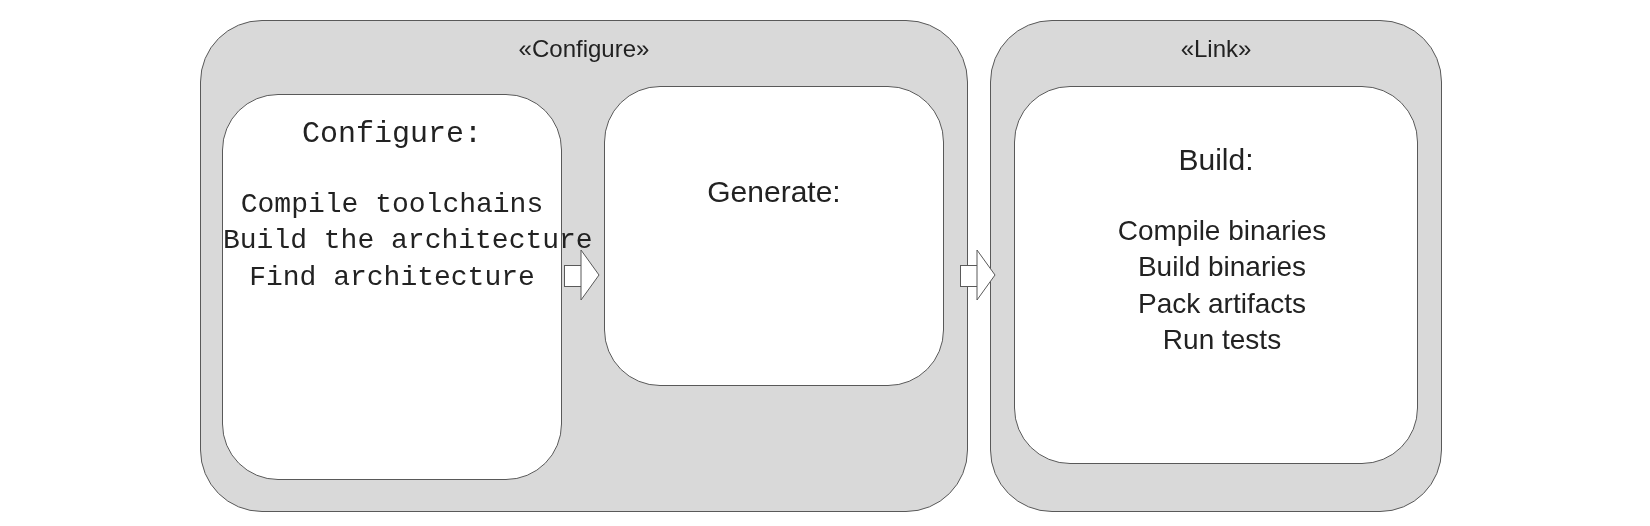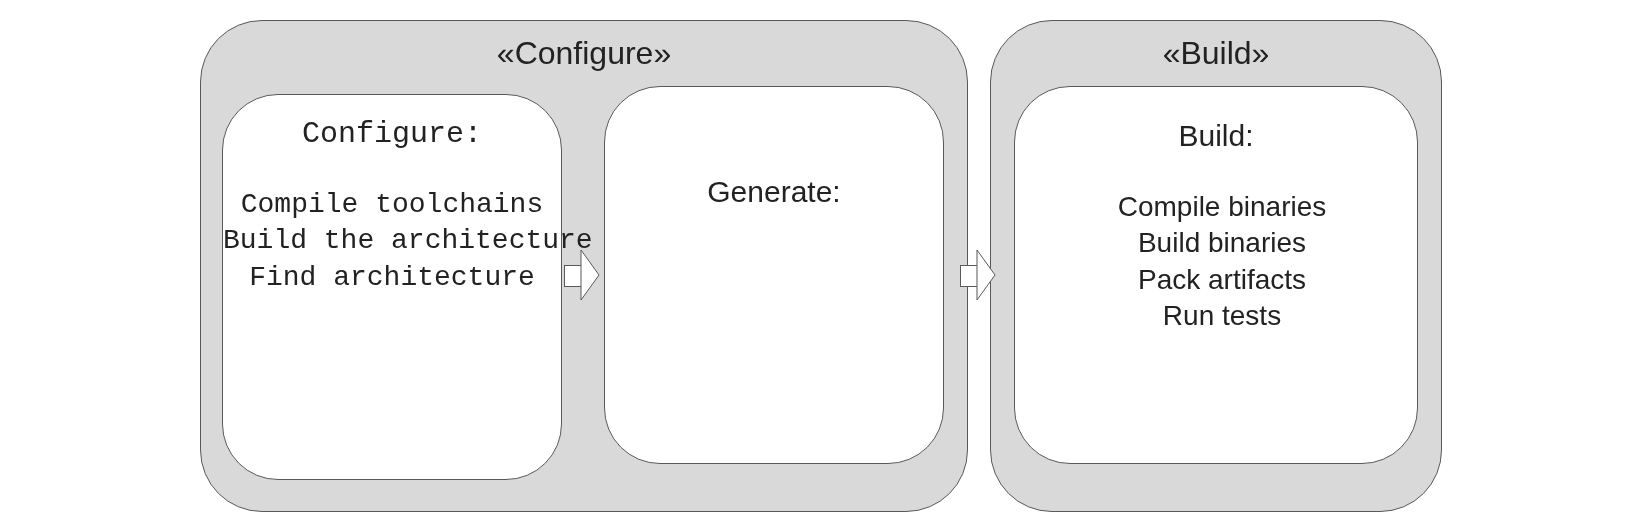--- a/index.html
+++ b/index.html
@@ -15,21 +15,21 @@
   }
   .phase {
     position: absolute;
     background: #d9d9d9;
     border: 1px solid #595959;
     border-radius: 62px;
     box-sizing: border-box;
   }
   .phase-title {
     text-align: center;
-    font-size: 32px;
+    font-size: 24px;
     color: #222222;
     margin-top: 14px;
   }
   .card {
     position: absolute;
     background: #ffffff;
     border: 1px solid #595959;
     border-radius: 56px;
     box-sizing: border-box;
     text-align: center;
@@ -71,38 +71,38 @@
 </head>
 <body>
 
 <div class="canvas">
 
   <div class="phase" style="left:200px; top:20px; width:768px; height:492px;">
     <div class="phase-title">«Configure»</div>
   </div>
 
   <div class="phase" style="left:990px; top:20px; width:452px; height:492px;">
-    <div class="phase-title">«Build»</div>
+    <div class="phase-title">«Link»</div>
   </div>
 
   <div class="card" style="left:222px; top:94px; width:340px; height:386px;font-family:Liberation Mono, monospace;">
     <div class="card-title" style="margin-top:22px;">Configure:</div>
     <div class="card-items" style="margin-top:36px;">
       <div>Compile toolchains</div>
       <div>Build the architecture</div>
       <div>Find architecture</div>
     </div>
   </div>
 
-  <div class="card" style="left:604px; top:86px; width:340px; height:378px;">
+  <div class="card" style="left:604px; top:86px; width:340px; height:300px;">
     <div class="card-title" style="margin-top:88px;">Generate:</div>
   </div>
 
   <div class="card" style="left:1014px; top:86px; width:404px; height:378px;">
-    <div class="card-title" style="margin-top:32px;">Build:</div>
+    <div class="card-title" style="margin-top:56px;">Build:</div>
     <div class="card-items" style="margin-top:36px;padding-left:12px;">
       <div>Compile binaries</div>
       <div>Build binaries</div>
       <div>Pack artifacts</div>
       <div>Run tests</div>
     </div>
   </div>
 
   <div class="arrow" style="left:564px; top:250px;">
     <div class="shaft"></div>

